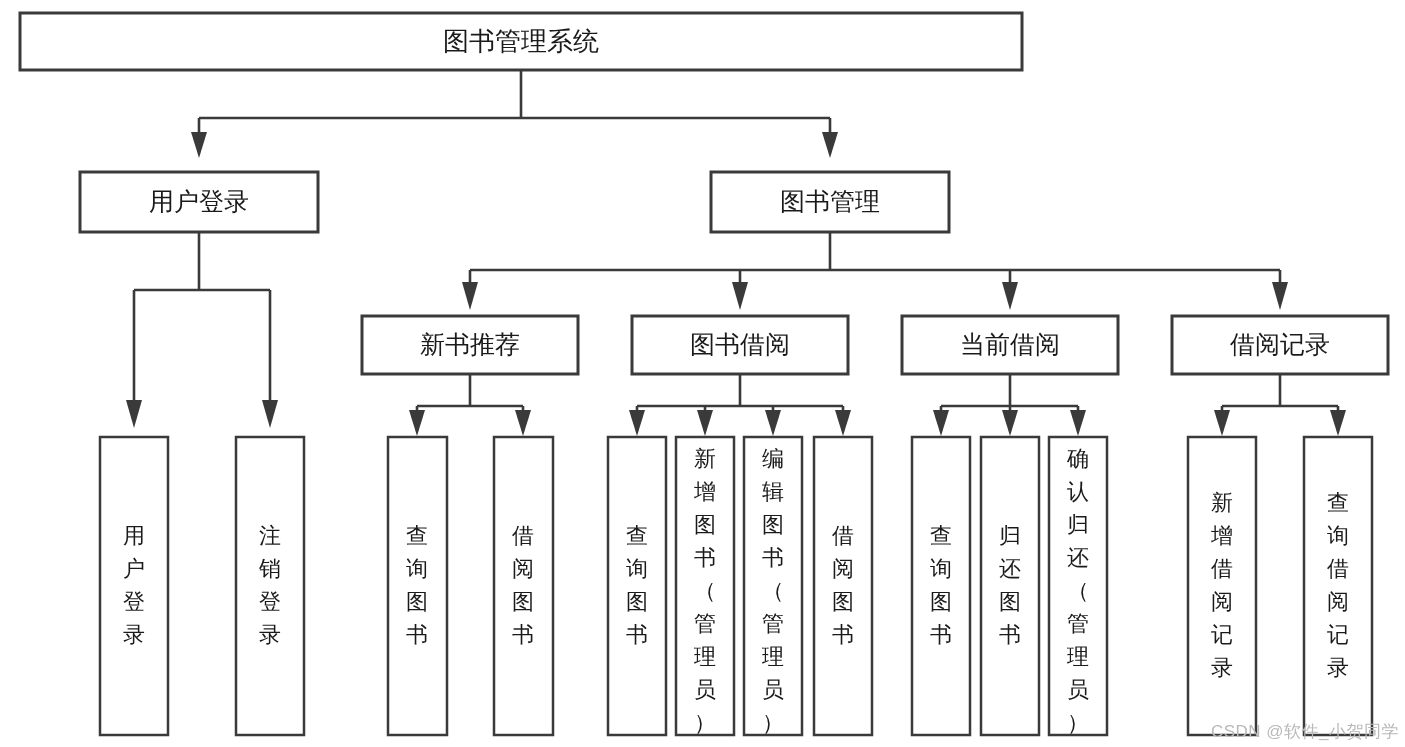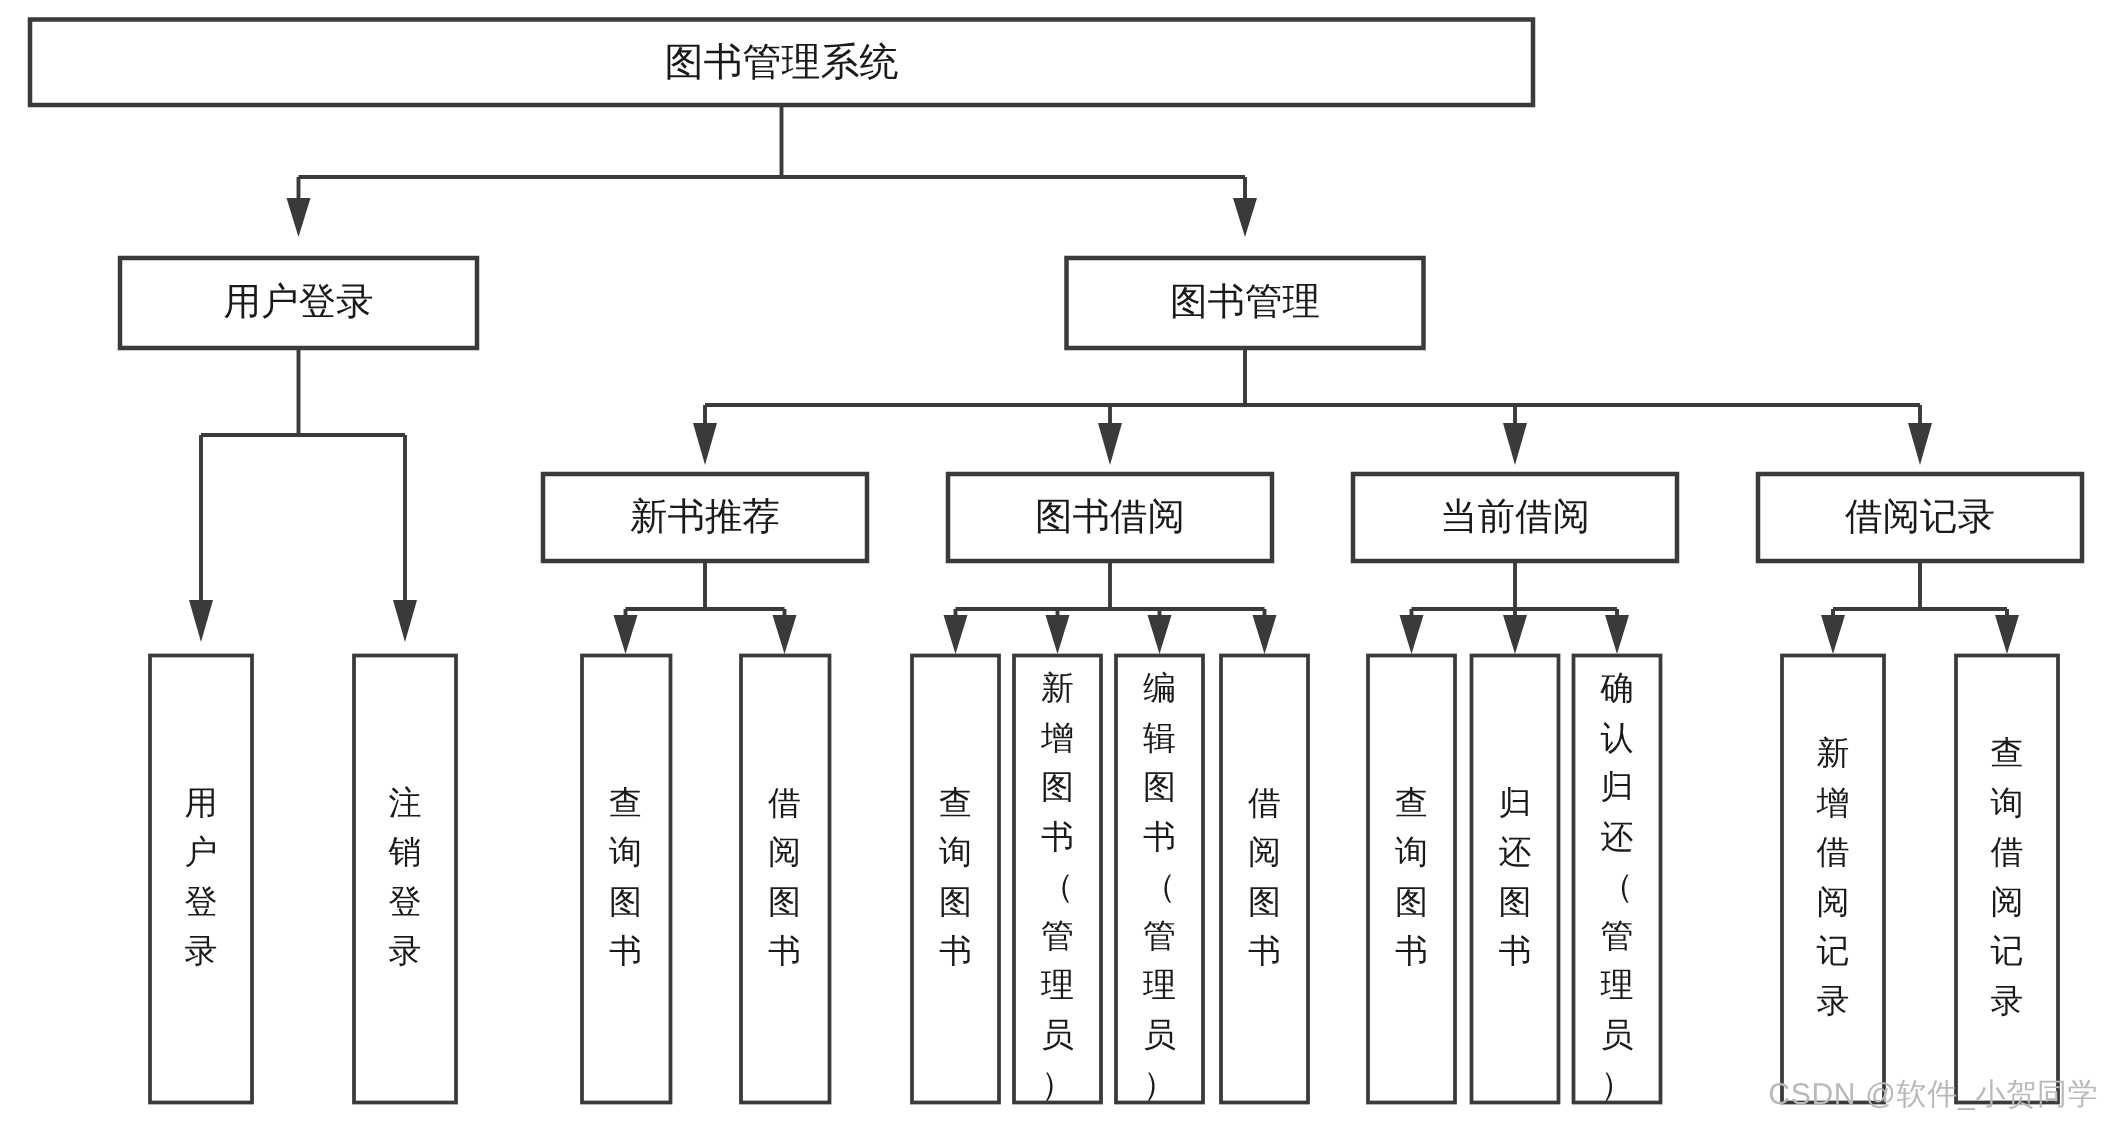--- a/index.html
+++ b/index.html
@@ -21,21 +21,21 @@
     text-anchor:middle;
     dominant-baseline:middle;
   }
   .label-h{font-size:25px;}
   .label-root{font-size:26px;}
   .label-v{font-size:22px;text-anchor:middle;}
   .watermark{
     position:absolute;
     right:6px;bottom:4px;
     color:#b9b9b9;
-    font-size:20px;
+    font-size:17px;
     font-family:"Liberation Sans","DejaVu Sans",sans-serif;
     letter-spacing:0.5px;
     white-space:nowrap;
   }
 </style>
 </head>
 <body>
 
 <div id="stage">
 

